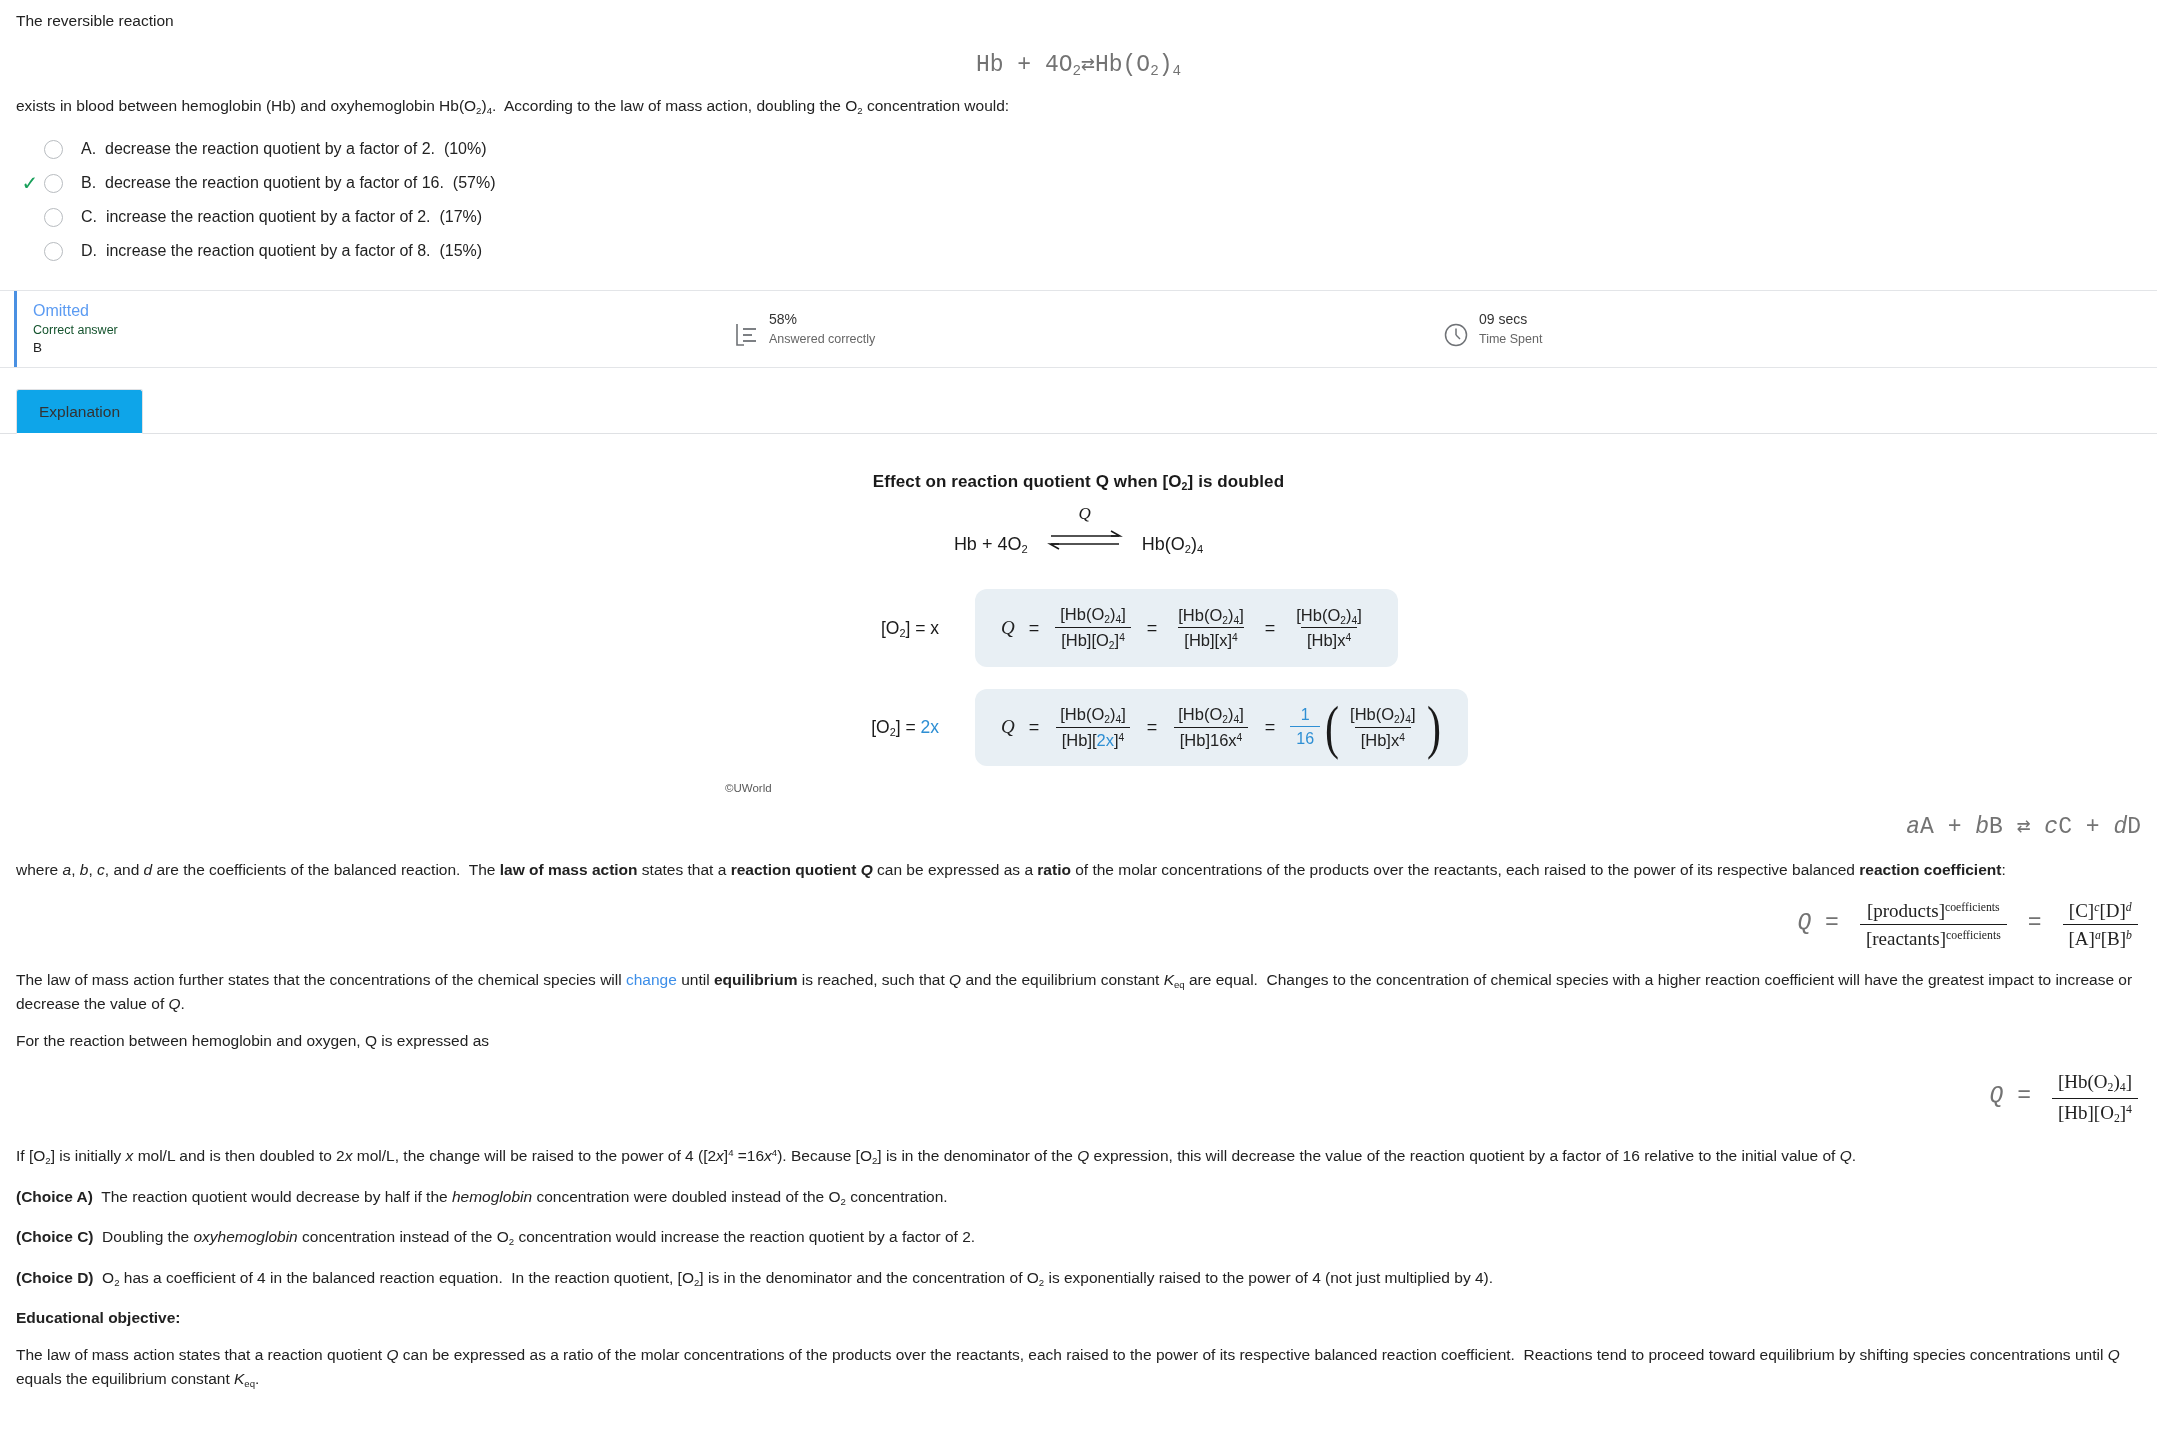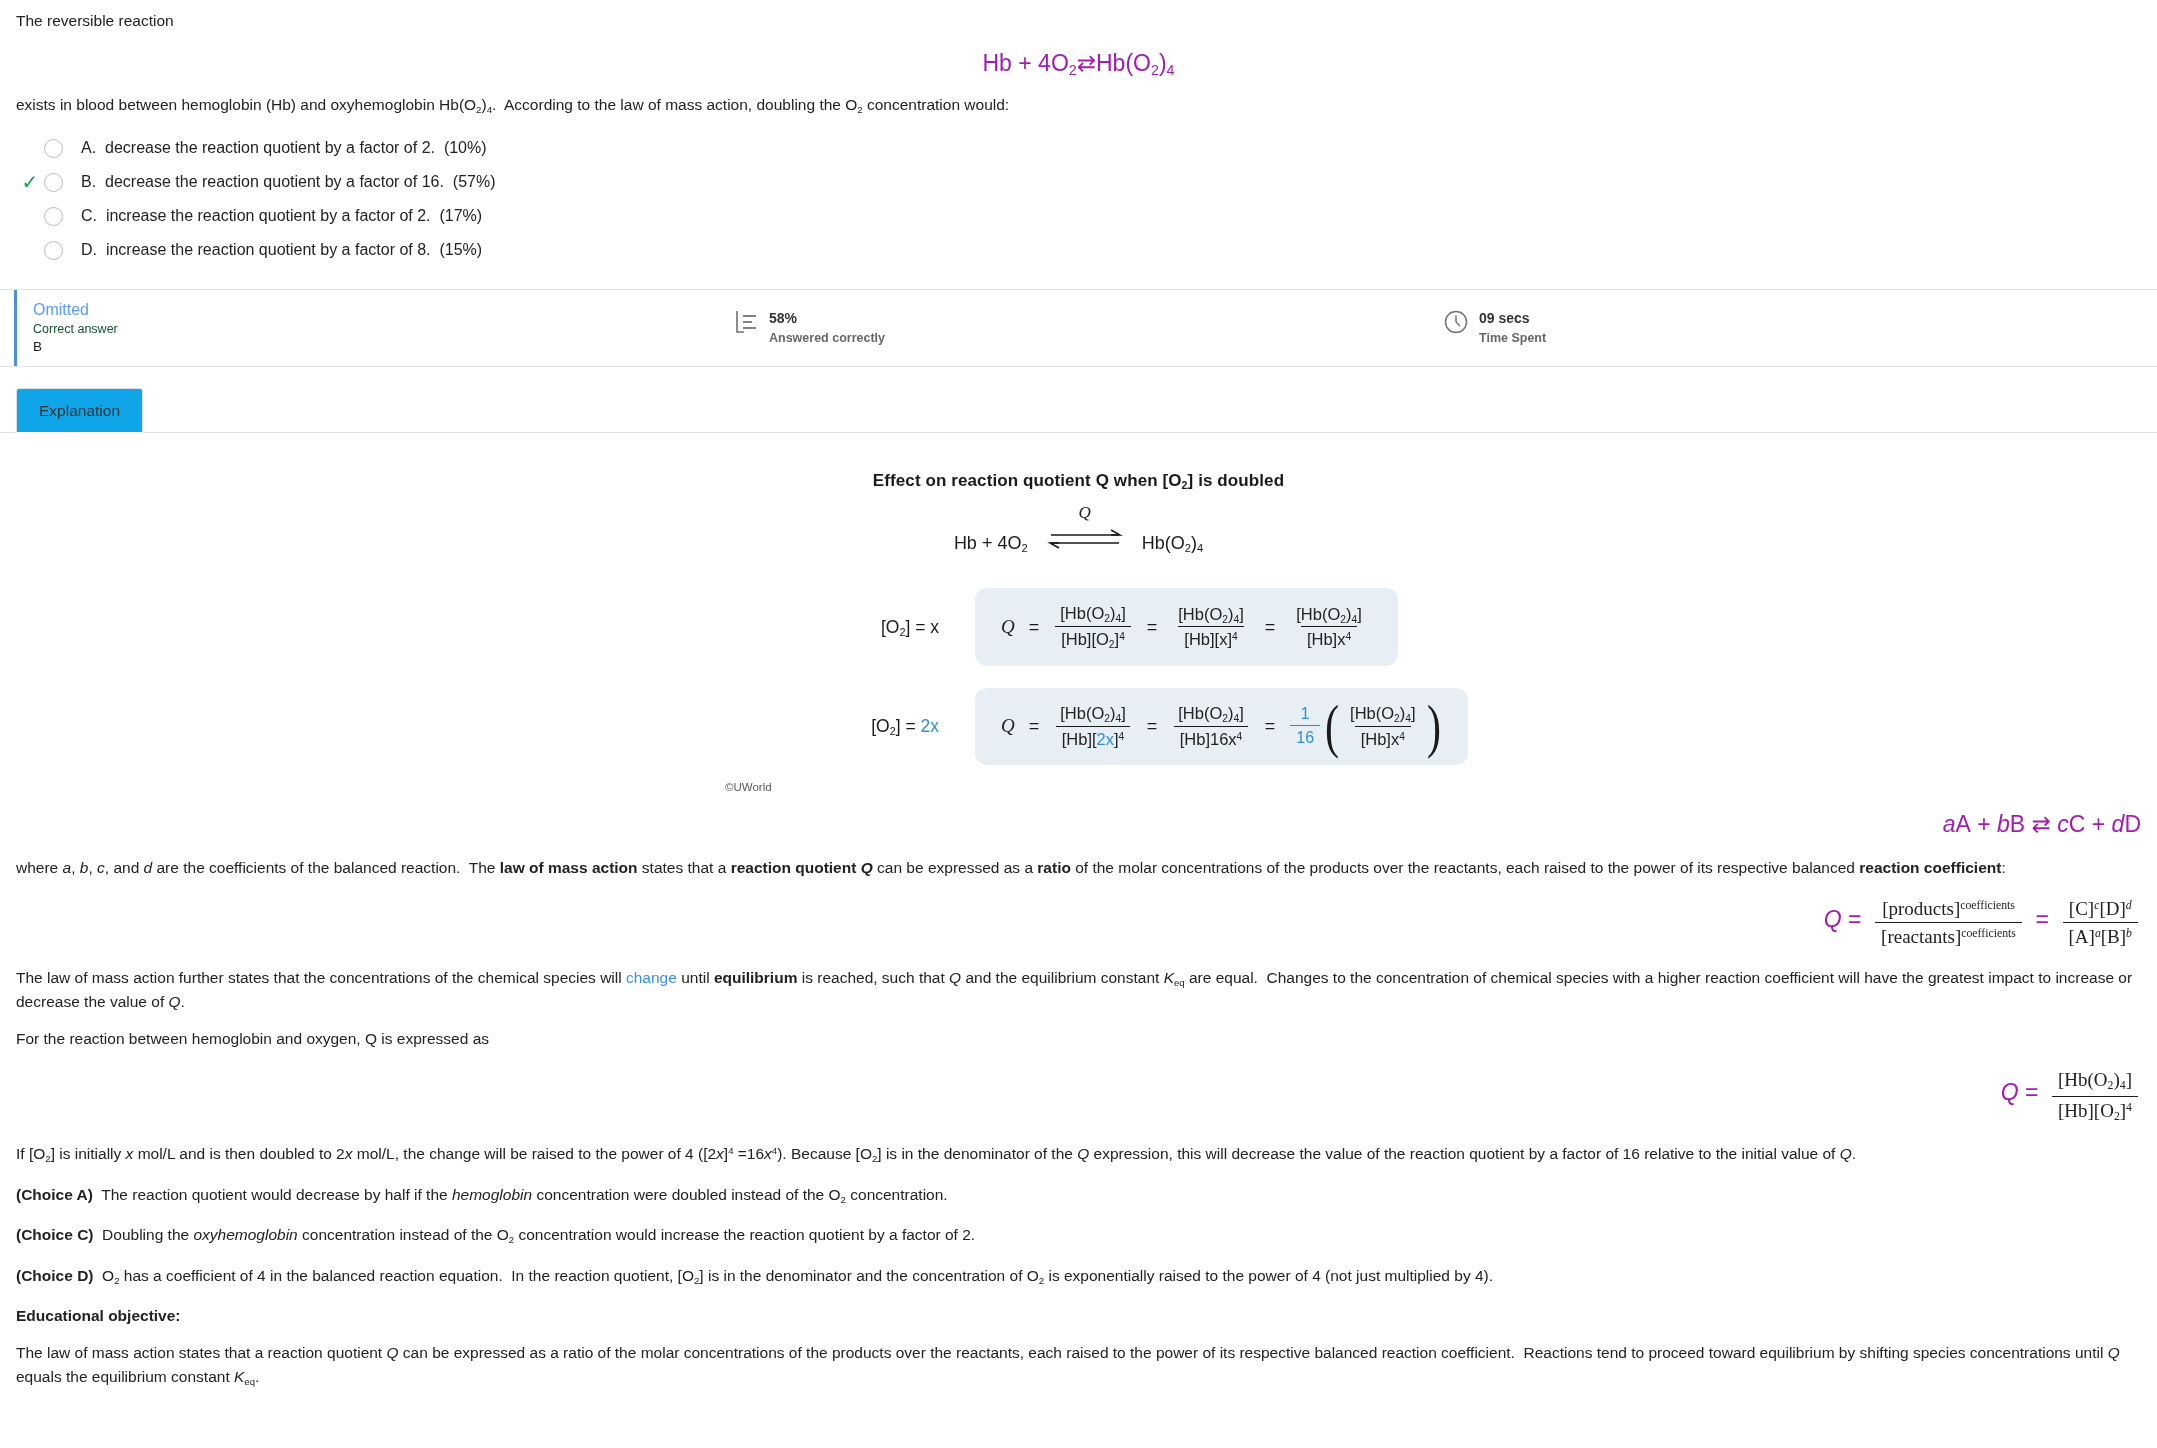--- a/index.html
+++ b/index.html
@@ -14,21 +14,21 @@
   }
 
   .page { width:2157px; position:relative; padding:0; }
 
   
   .stem { padding:10px 16px 0 16px; }
   .stem-line { font-size:15.5px; color:#222; line-height:1.45; }
   .eq-center { text-align:center; margin:18px 0 16px 0; }
 
   
-  .mathserif { font-family:Liberation Sans, sans-serif; font-size:23px; color:#a21caf; }
+  .mathserif { font-family:Liberation Mono, monospace; font-size:23px; color:#737373; }
   .mathserif .it { font-style:italic; }
   sub { font-size:0.62em; vertical-align:-0.28em; }
   sup { font-size:0.62em; vertical-align:0.52em; }
 
   
   .choices { margin:14px 0 0 0; padding:0 16px; }
   .choice-row { display:flex; align-items:center; height:34px; }
   .tickcell { width:28px; min-width:28px; display:flex; align-items:center; justify-content:center; }
   .tick { color:#18a05a; font-size:20px; line-height:1; font-weight:400; }
   .radio {
@@ -50,21 +50,21 @@
     position:relative;
   }
   .resultbar:before {
     content:""; position:absolute; left:14px; top:0; bottom:0; width:3px; background:#4a90e2;
   }
   .rb-left { padding-left:33px; width:700px; }
   .rb-omitted { color:#5b9bf2; font-size:16px; line-height:1.35; }
   .rb-sub { color:#14532d; font-size:12.5px; line-height:1.45; }
   .rb-ans { color:#222; font-size:13.5px; line-height:1.4; }
 
-  .rb-stat { display:flex; align-items:flex-start;font-weight:bold; }
+  .rb-stat { display:flex; align-items:flex-end; }
   .rb-stat.pos-pct { position:absolute; left:735px; }
   .rb-stat.pos-time { position:absolute; left:1443px; }
   .stat-ico { margin-right:10px; color:#6f7276; display:flex; align-items:center; }
   .stat-big { font-size:14px; color:#333; line-height:1.35; }
   .stat-small { font-size:12.5px; color:#666; line-height:1.35; }
 
   
   .tabstrip { position:relative; height:46px; margin-top:20px; }
   .tabstrip:after {
     content:""; position:absolute; left:0; right:0; bottom:0; height:1px; background:#dfe1e4;

